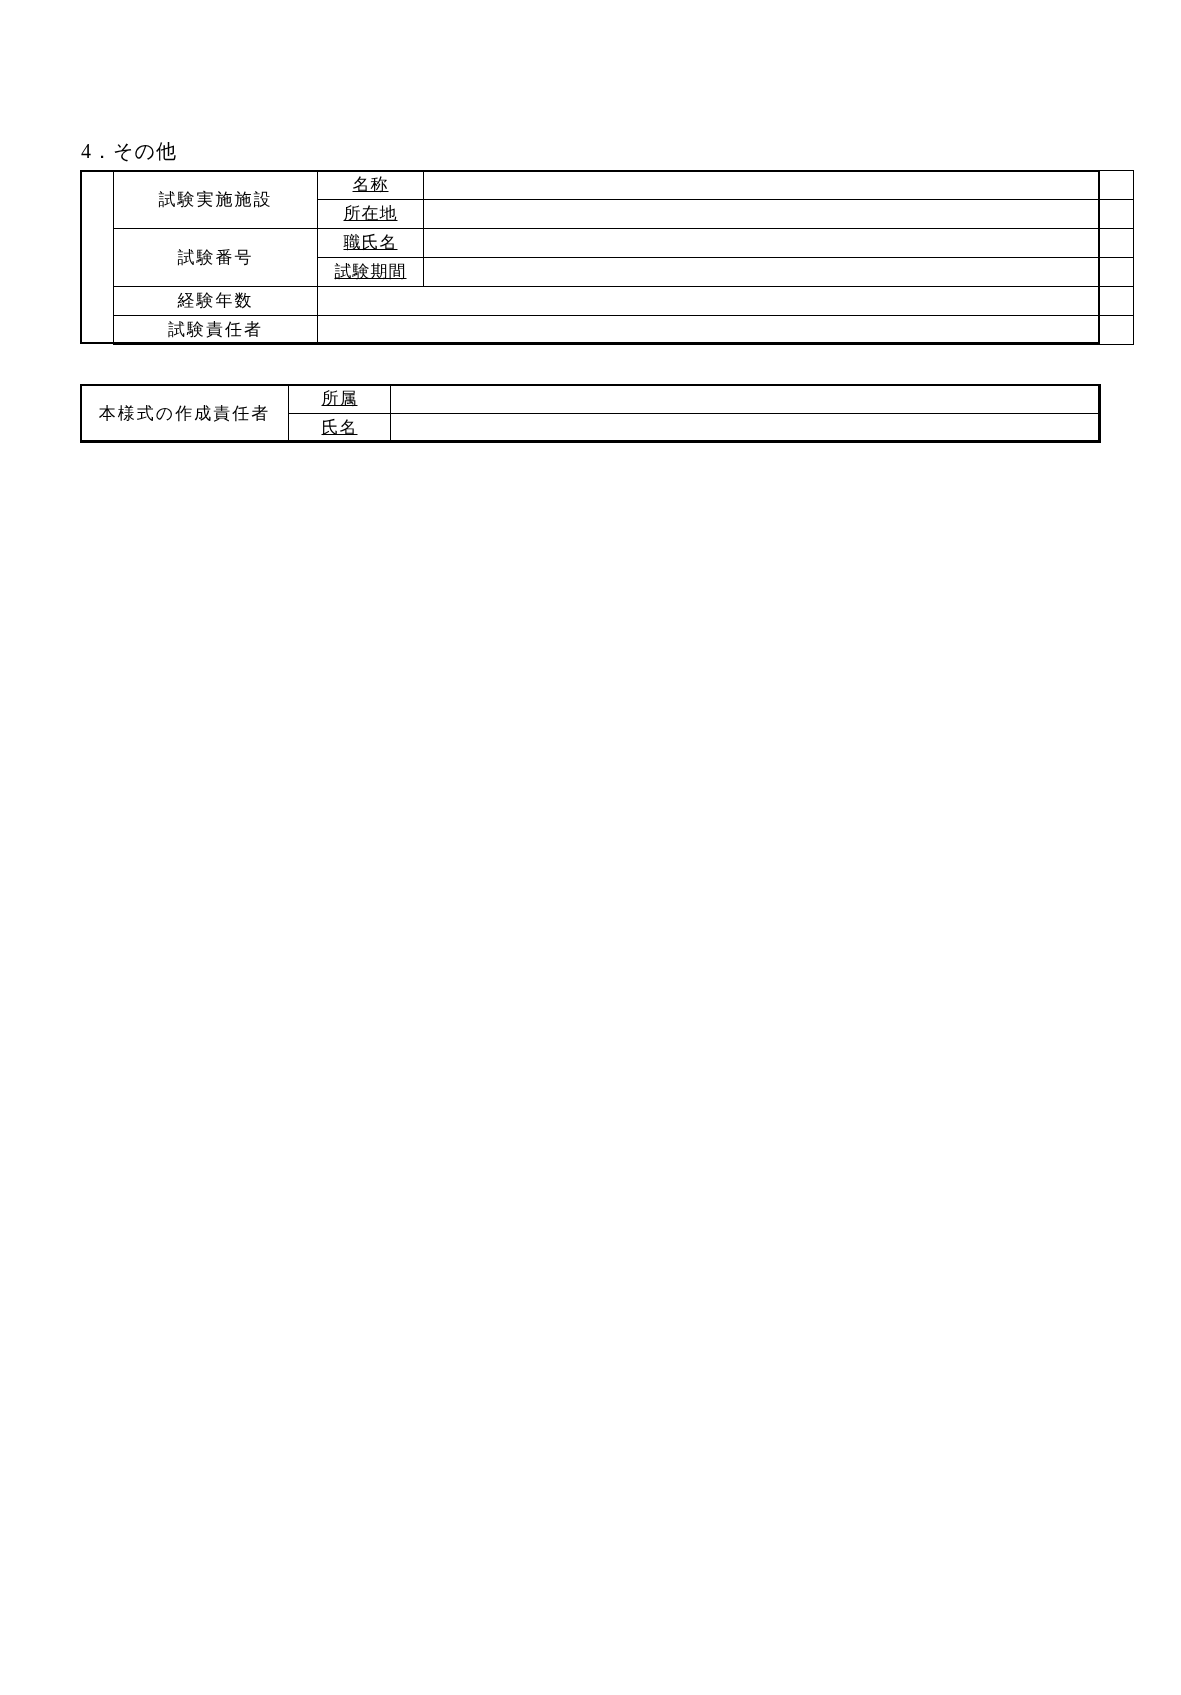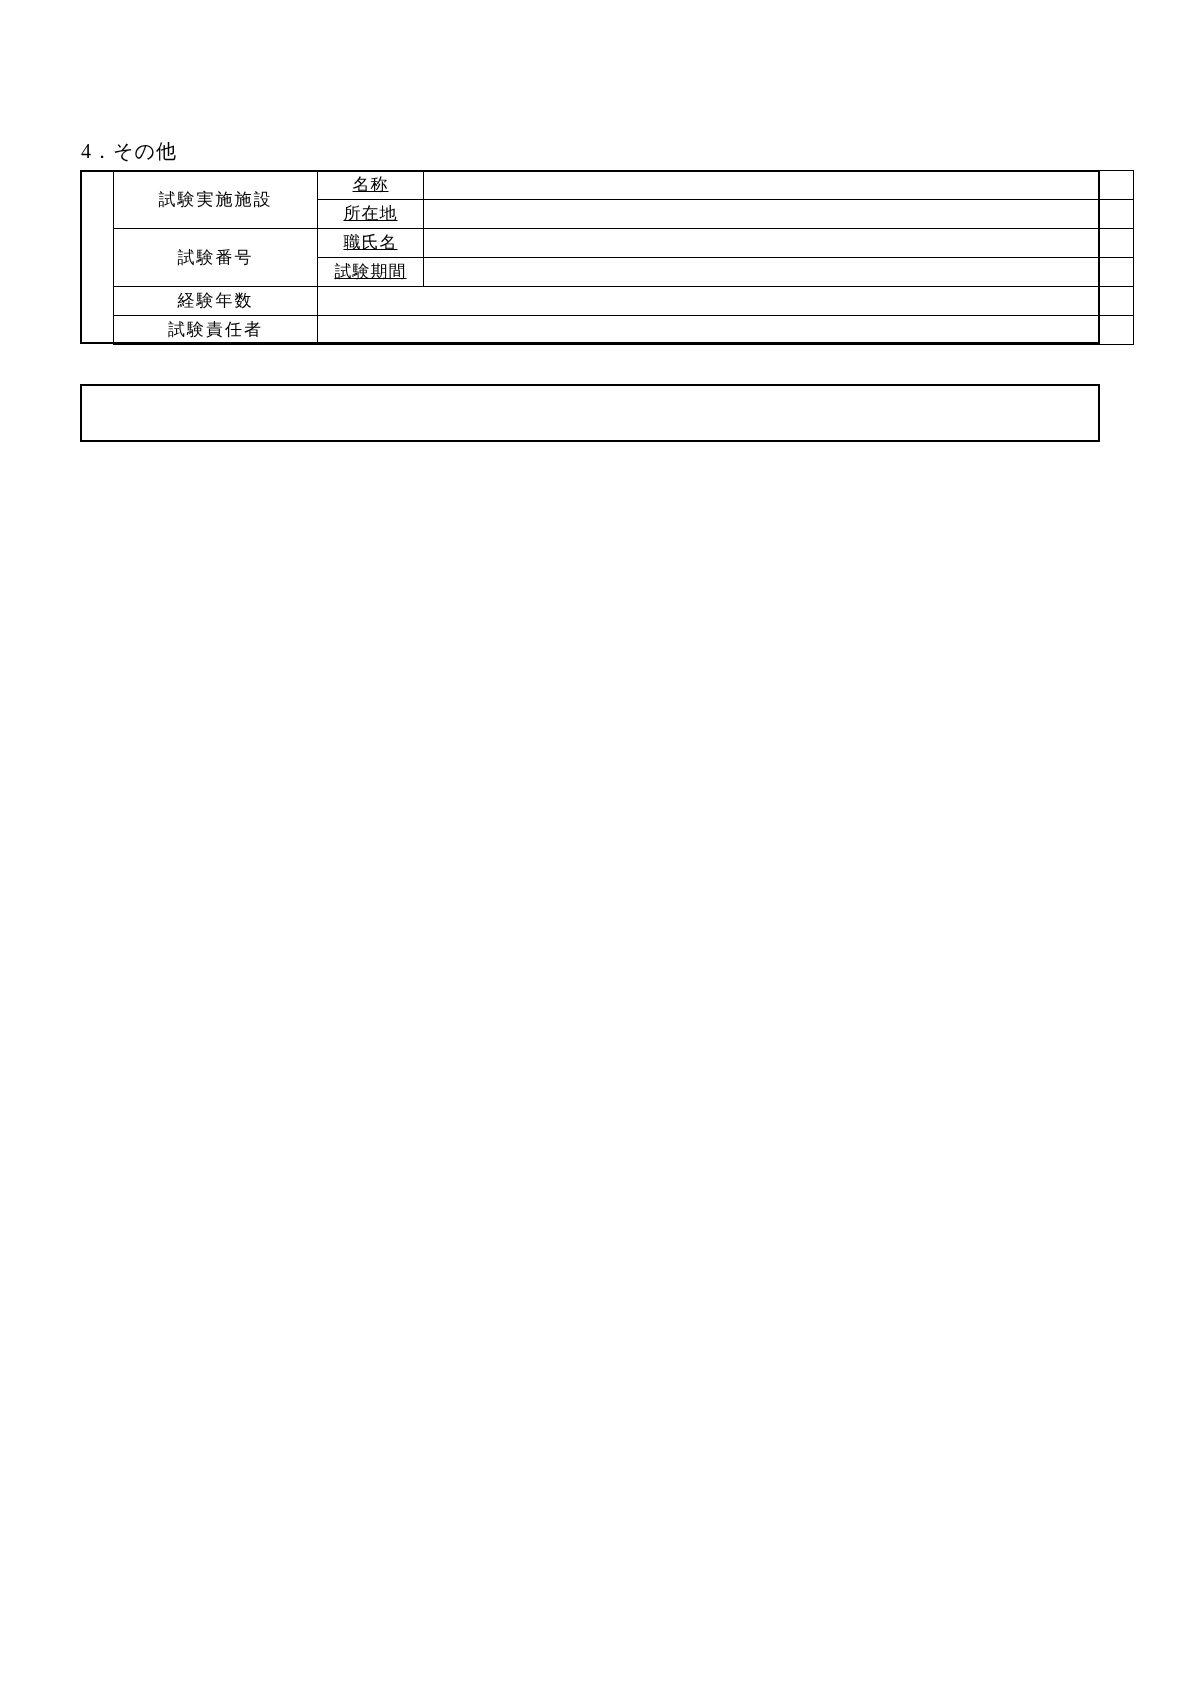--- a/index.html
+++ b/index.html
@@ -144,15 +144,33 @@
         <td class="blank" colspan="2"></td>
       </tr>
       <tr>
         <td class="label-cell">試験責任者</td>
         <td class="blank" colspan="2"></td>
       </tr>
     </tbody>
   </table>
   <div class="frame" id="table1-frame"></div>
 
+  <table class="form-table" id="table2">
+    <colgroup>
+      <col class="col-label2">
+      <col class="col-sub2">
+      <col class="col-value2">
+    </colgroup>
+    <tbody>
+      <tr>
+        <td class="label-cell" rowspan="2">本様式の作成責任者</td>
+        <td class="sub-cell">所属</td>
+        <td class="blank"></td>
+      </tr>
+      <tr>
+        <td class="sub-cell">氏名</td>
+        <td class="blank"></td>
+      </tr>
+    </tbody>
+  </table>
   <div class="frame" id="table2-frame"></div>
 
 </div>
 
 </body></html>

